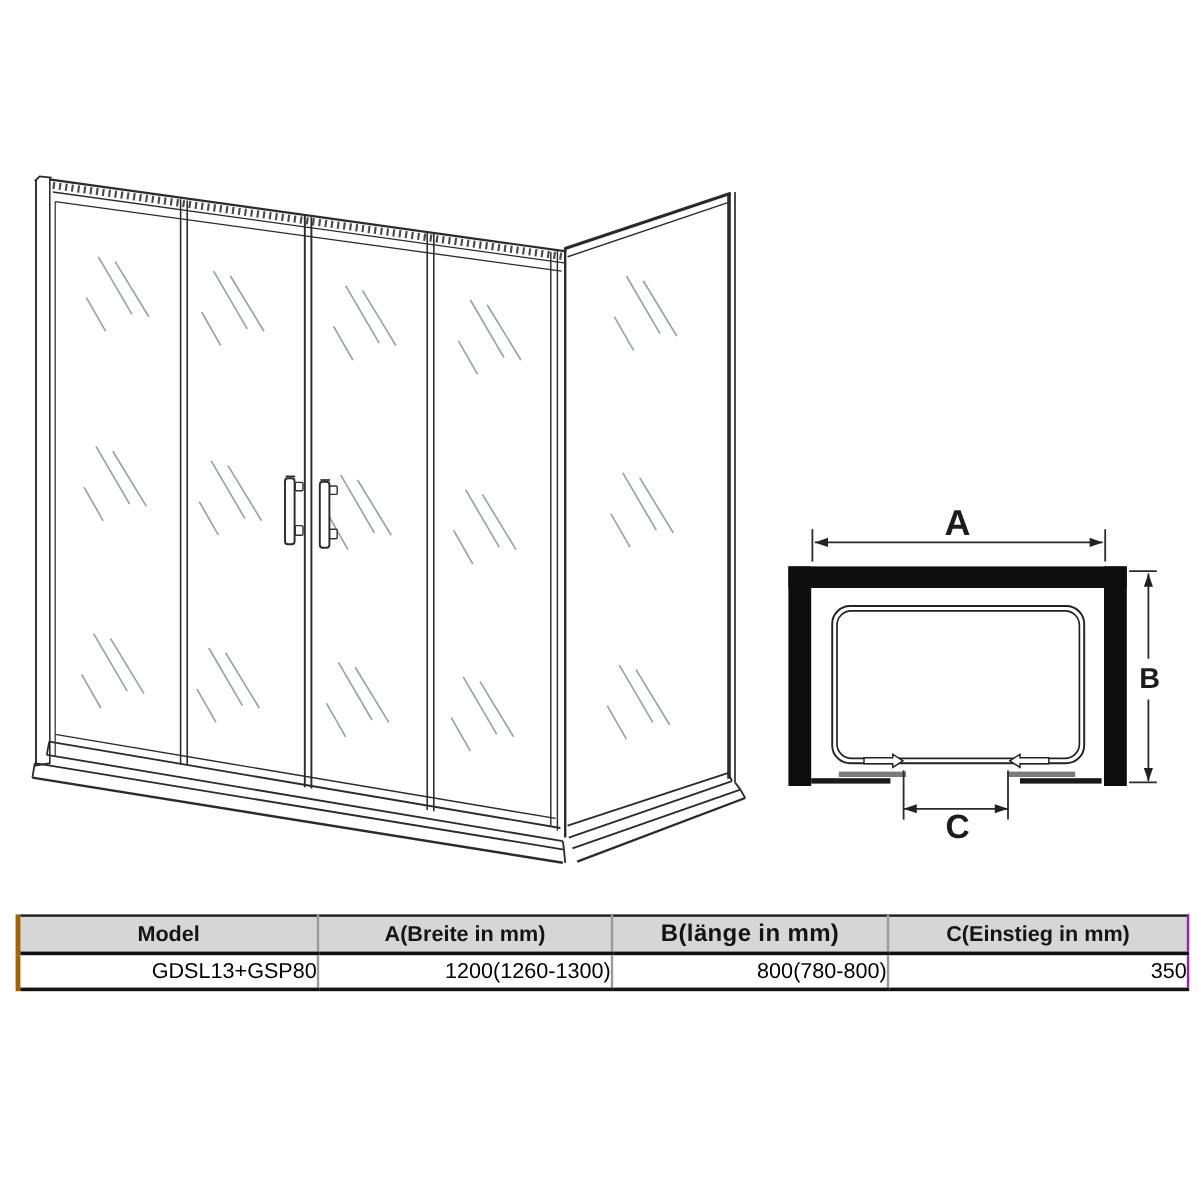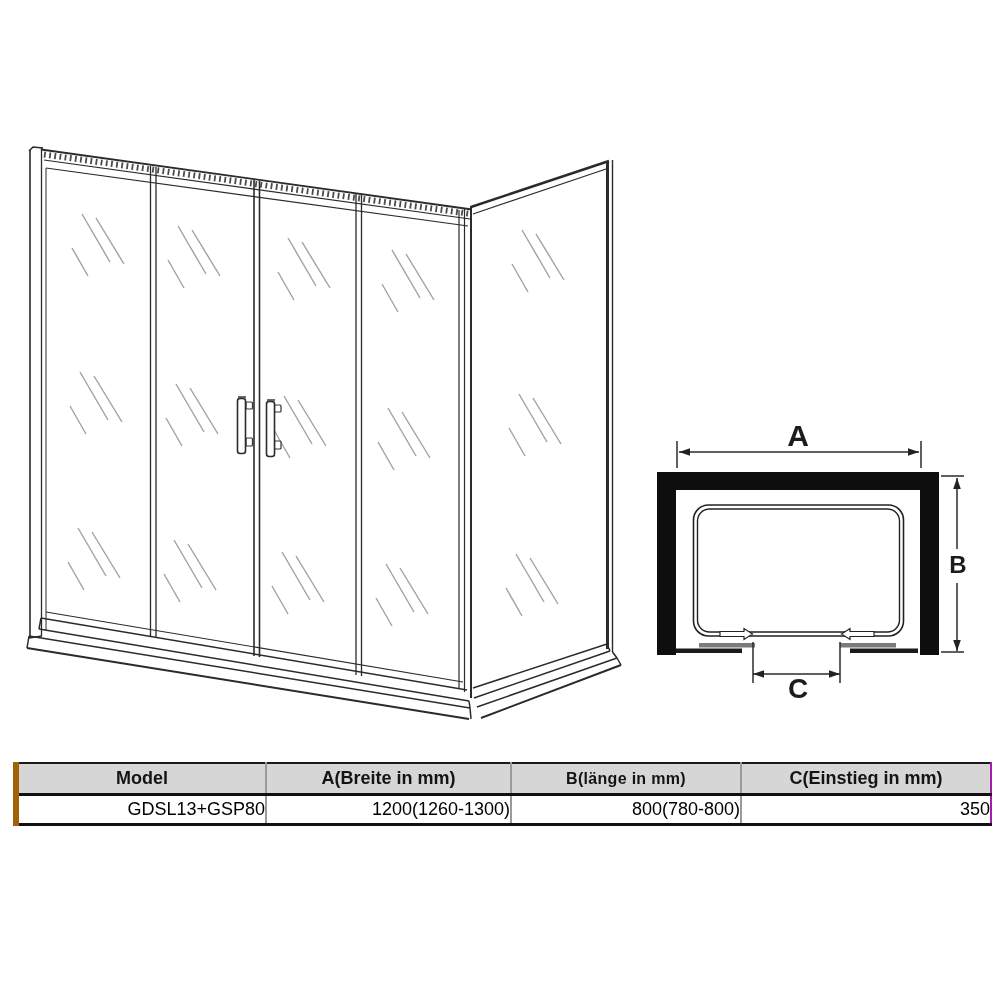--- a/index.html
+++ b/index.html
@@ -21,23 +21,23 @@
   #spec-table th,#spec-table td{
     border-left:2px solid #9a9a9a;border-right:2px solid #9a9a9a;
     text-align:center;vertical-align:middle;white-space:nowrap;
     overflow:hidden;padding:0;
   }
   #spec-table th{
     height:29px;background:#d6d6d6;color:#141414;
     font-size:18px;font-weight:bold;
     border-top:2px solid #1a1a1a;border-bottom:3px solid #111;
   }
-  #spec-table th:first-child,#spec-table td:first-child{border-left:6px solid #a16207;}
+  #spec-table th:first-child,#spec-table td:first-child{border-left:4px solid #a16207;}
   #spec-table th:last-child,#spec-table td:last-child{border-right:2px solid #a21caf;}
-  #spec-table th:nth-child(3){font-size:16px;letter-spacing:.3px;}
+  #spec-table th:nth-child(3){font-size:20px;letter-spacing:.3px;}
   #spec-table td{
     height:27px;color:#000;font-size:18px;border-bottom:3px solid #111;background:#fff;text-align:right;
   }
   .col-model{width:250px;}.col-a{width:245px;}.col-b{width:230px;}.col-c{width:250px;}
   svg .ln{stroke:#2b2b2b;fill:none;}
   svg .spark{stroke:#9aa3a8;stroke-width:1.4;}
 </style>
 </head>
 <body>
 

